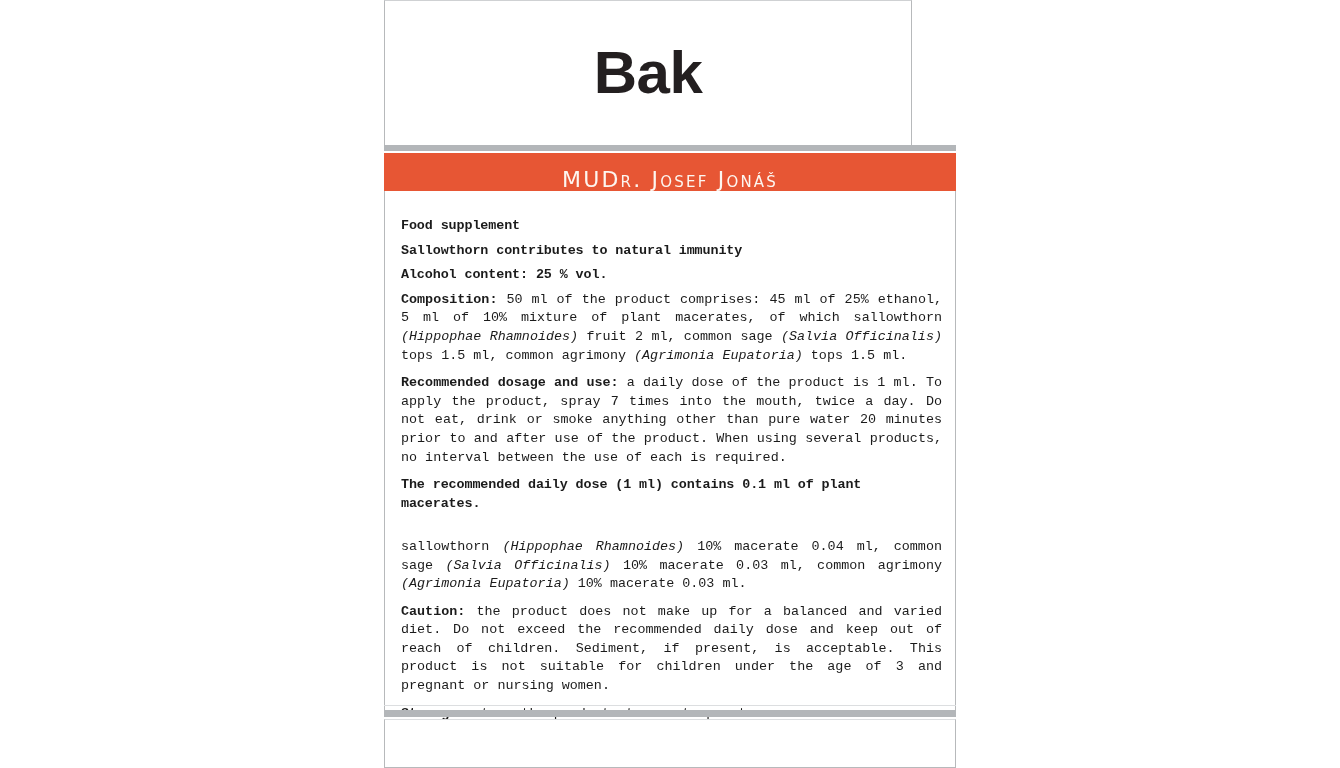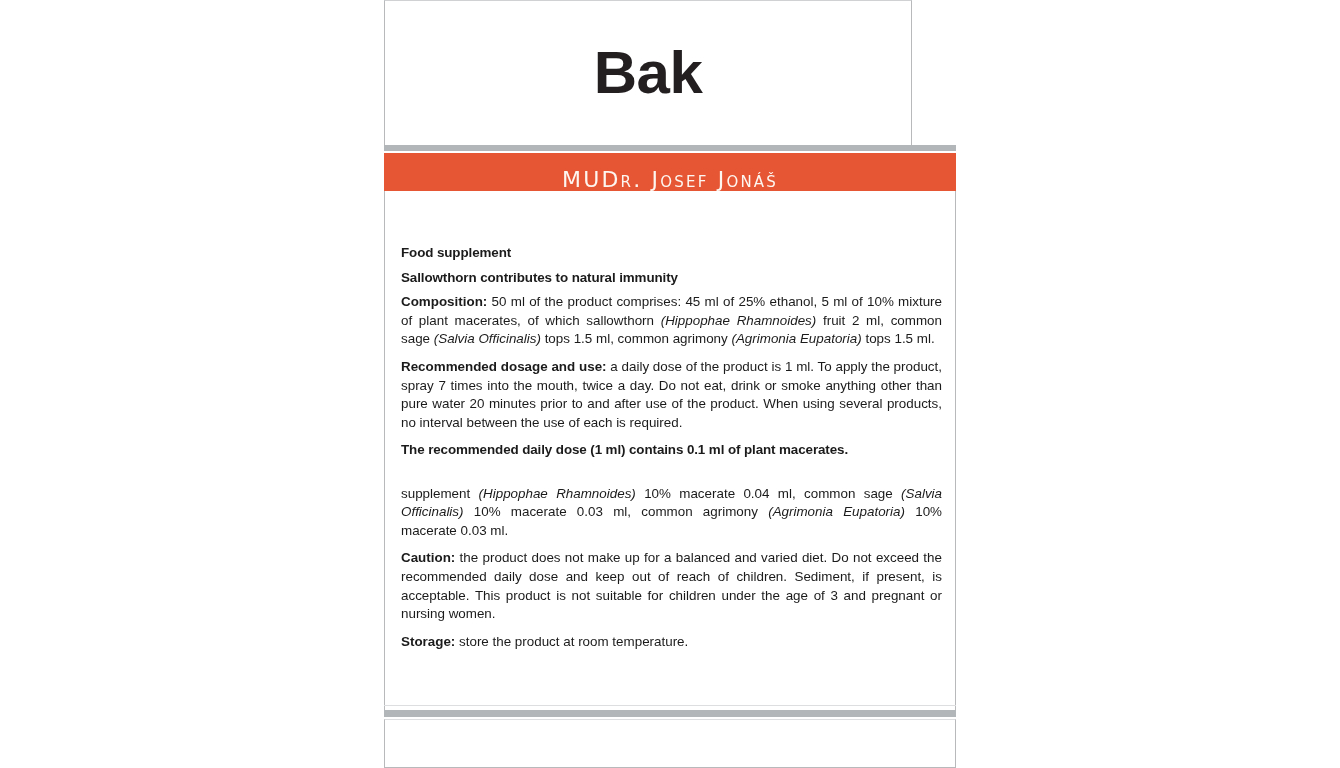--- a/index.html
+++ b/index.html
@@ -100,24 +100,23 @@
     box-sizing: border-box;
     border-left: 1px solid #b7b9bb;
     border-right: 1px solid #b7b9bb;
     background: #ffffff;
     padding: 26px 16px 0 16px;
   }
 
   .copy {
     width: 541px;
     color: #1b1b1b;
-    font-family: Liberation Sans, sans-serif;
+    font-family: Liberation Mono, monospace;
     font-size: 13.4px;
     line-height: 18.6px;
-    margin-top: 27px;
   }
 
   .copy p {
     margin: 0 0 9px 0;
     text-align: justify;
     text-justify: inter-word;
   }
   .copy p.headline {
     text-align: left;
     margin: 0 0 6px 0;
@@ -189,28 +188,29 @@
       <div class="name-banner-text">MUDr. Josef Jonáš</div>
     </div>
 
     <div class="body-panel">
       <div class="copy">
 
         <p class="headline">Food supplement</p>
 
         <p class="headline">Sallowthorn contributes to natural immunity</p>
 
+        <p class="headline">Alcohol content: 25 % vol.</p>
 
         <p><b>Composition:</b><span> 50 ml of the product comprises: 45 ml of 25% ethanol, 5 ml of 10% mixture of plant macerates, of which sallowthorn </span><i>(Hippophae Rhamnoides)</i><span> fruit 2 ml, common sage </span><i>(Salvia Officinalis)</i><span> tops 1.5 ml, common agrimony </span><i>(Agrimonia Eupatoria)</i><span> tops 1.5 ml.</span></p>
 
         <p><b>Recommended dosage and use:</b><span> a daily dose of the product is 1 ml. To apply the product, spray 7 times into the mouth, twice a day. Do not eat, drink or smoke anything other than pure water 20 minutes prior to and after use of the product. When using several products, no interval between the use of each is required.</span></p>
 
         <p class="headline tight">The recommended daily dose (1 ml) contains 0.1 ml of plant macerates.</p>
 
-        <p><br><span>supplement </span><i>(Hippophae Rhamnoides)</i><span> 10% macerate 0.04 ml, common sage </span><i>(Salvia Officinalis)</i><span> 10% macerate 0.03 ml, common agrimony </span><i>(Agrimonia Eupatoria)</i><span> 10% macerate 0.03 ml.</span></p>
+        <p><br><span>sallowthorn </span><i>(Hippophae Rhamnoides)</i><span> 10% macerate 0.04 ml, common sage </span><i>(Salvia Officinalis)</i><span> 10% macerate 0.03 ml, common agrimony </span><i>(Agrimonia Eupatoria)</i><span> 10% macerate 0.03 ml.</span></p>
 
         <p><b>Caution:</b><span> the product does not make up for a balanced and varied diet. Do not exceed the recommended daily dose and keep out of reach of children. Sediment, if present, is acceptable. This product is not suitable for children under the age of 3 and pregnant or nursing women.</span></p>
 
         <p class="lastline"><b>Storage:</b><span>  store the product at room temperature.</span></p>
 
       </div>
     </div>
 
     <div class="body-panel-bottomedge"></div>
     <div class="rule-footer"></div>

